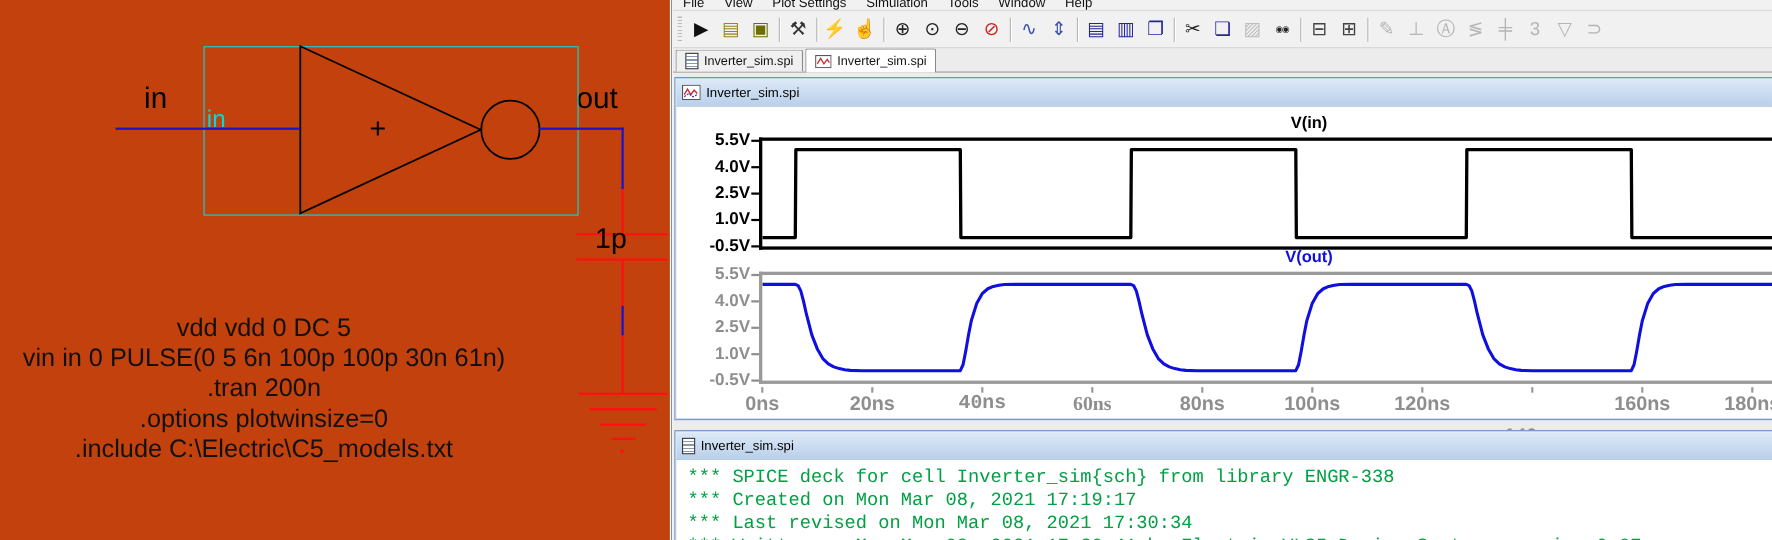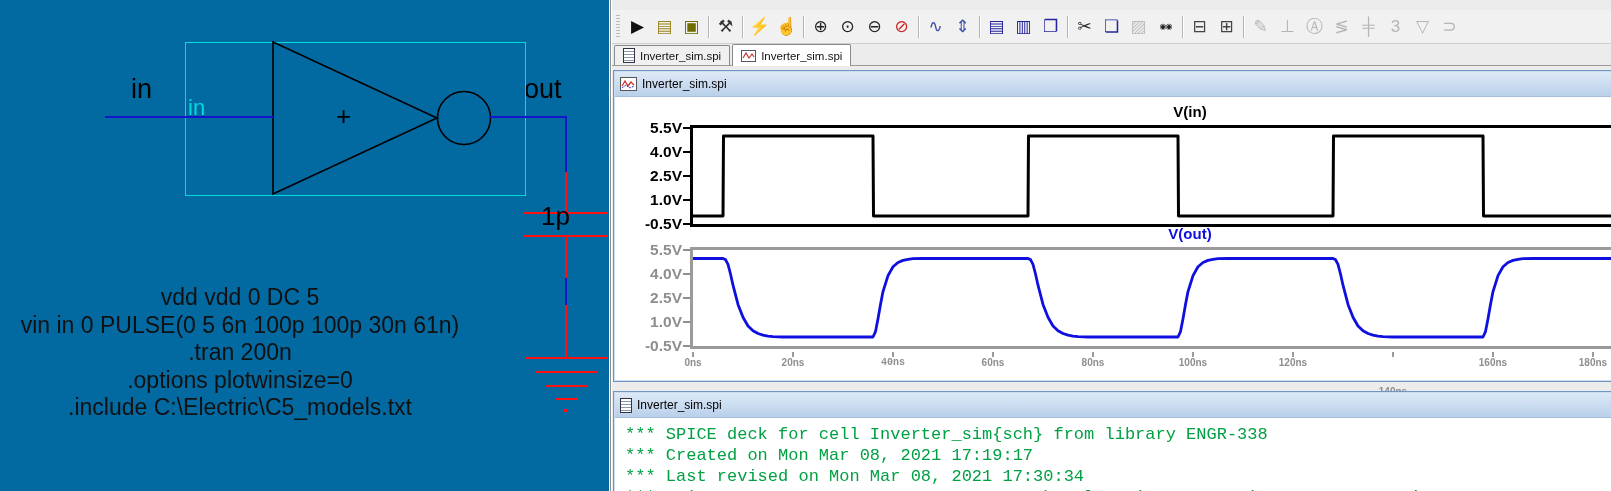--- a/index.html
+++ b/index.html
@@ -1,19 +1,19 @@
 <!DOCTYPE html>
 <html><head>
 <meta charset="utf-8">
 <style>
   html,body{margin:0;padding:0;background:#fff;}
   #app{position:relative;width:1611px;height:491px;overflow:hidden;background:#fff;
        font-family:"Liberation Sans",sans-serif;}
   
-  #schematic{position:absolute;left:0;top:0;width:609px;height:491px;background:#0369a1;}
+  #schematic{position:absolute;left:0;top:0;width:609px;height:491px;background:#c2410c;}
   .sch-label{position:absolute;color:#000;font-size:27px;}
   .sch-port{position:absolute;font-size:22px;}
   .sel-rect{position:absolute;border:1px solid;}
   .wire{position:absolute;}
   #spice-text{position:absolute;left:-10px;top:284px;width:500px;text-align:center;
               font-size:23px;color:#111;line-height:27.5px;white-space:nowrap;}
   
   #lts{position:absolute;left:610px;top:0;width:1001px;height:491px;background:#ececec;
        border-left:1px solid #8f8f8f;box-shadow:inset 1px 0 0 #ffffff;}
   #menubar{position:absolute;left:1px;top:0;right:0;height:9px;background:#f1f1f1;
@@ -42,21 +42,21 @@
   
   .pane{position:absolute;left:76px;width:940px;height:102px;box-sizing:border-box;
         border:3px solid #000;border-right:none;}
   .pane.inactive{border-color:#9a9a9a;}
   .pane svg{position:absolute;left:0;top:0;}
   .ptitle{position:absolute;left:0;width:1152px;text-align:center;font-size:15px;font-weight:bold;}
   .ylab{position:absolute;width:62px;left:6px;text-align:right;font-size:15.5px;font-weight:bold;
         transform:translateY(-50%);line-height:16px;}
   .ydash{position:absolute;left:69px;width:7px;height:2px;transform:translateY(-50%);}
   .xtick{position:absolute;width:2px;height:5px;background:#9a9a9a;}
-  .xlab{position:absolute;width:70px;text-align:center;font-size:10px;font-weight:bold;color:#8e8e8e;}
+  .xlab{position:absolute;width:70px;text-align:center;font-size:18px;font-weight:bold;color:#8e8e8e;}
   #deck{position:absolute;left:11px;top:32px;font-family:"Liberation Mono",monospace;
         font-size:17px;line-height:21px;white-space:pre;}
 </style>
 </head>
 <body>
 
 <div id="app">
 
   <div id="schematic">
     <div class="sch-label" style="left:131px;top:74px;">in</div>
@@ -92,20 +92,21 @@
     <div id="spice-text">
         <div>vdd vdd 0 DC 5</div>
         <div>vin in 0 PULSE(0 5 6n 100p 100p 30n 61n)</div>
         <div>.tran 200n</div>
         <div>.options plotwinsize=0</div>
         <div>.include C:\Electric\C5_models.txt</div>
       </div>
   </div>
 
   <div id="lts">
+    <div id="menubar"><span class="mi">File</span><span class="mi">View</span><span class="mi">Plot Settings</span><span class="mi">Simulation</span><span class="mi">Tools</span><span class="mi">Window</span><span class="mi">Help</span></div>
     <div id="toolbar">
       <div class="grip"></div>
     <div class="tbi" style="color: rgb(17, 17, 17);">▶</div>
         <div class="tbi" style="color: rgb(154, 133, 32);">▤</div>
         <div class="tbi" style="color: rgb(110, 110, 0);">▣</div>
         <div class="tbsep"></div>
         <div class="tbi" style="color: rgb(51, 51, 51);">⚒</div>
         <div class="tbsep"></div>
         <div class="tbi" style="color: rgb(34, 34, 34);">⚡</div>
         <div class="tbi" style="color: rgb(181, 181, 181);">☝</div>
@@ -198,21 +199,21 @@
           <div class="ydash" style="top: 275px; background: rgb(142, 142, 142);"></div>
         </div>
       <div id="xaxis">
           <div class="xtick" style="left: 78px; top: 281px;"></div>
           <div class="xlab" style="left: 44px; top: 286px;">0ns</div>
           <div class="xtick" style="left: 178px; top: 281px;"></div>
           <div class="xlab" style="left: 144px; top: 286px;">20ns</div>
           <div class="xtick" style="left: 278px; top: 281px;"></div>
           <div class="xlab" style="left: 244px; top: 286px; font-family: Liberation Mono, monospace;">40ns</div>
           <div class="xtick" style="left: 378px; top: 281px;"></div>
-          <div class="xlab" style="left: 344px; top: 286px;">60ns</div>
+          <div class="xlab" style="left: 344px; top: 286px; font-family: Liberation Serif, serif;">60ns</div>
           <div class="xtick" style="left: 478px; top: 281px;"></div>
           <div class="xlab" style="left: 444px; top: 286px;">80ns</div>
           <div class="xtick" style="left: 578px; top: 281px;"></div>
           <div class="xlab" style="left: 544px; top: 286px;">100ns</div>
           <div class="xtick" style="left: 678px; top: 281px;"></div>
           <div class="xlab" style="left: 644px; top: 286px;">120ns</div>
           <div class="xtick" style="left: 778px; top: 281px;"></div>
           <div class="xlab" style="left: 744px; top: 286px; margin-top: 29px;">140ns</div>
           <div class="xtick" style="left: 878px; top: 281px;"></div>
           <div class="xlab" style="left: 844px; top: 286px;">160ns</div>

